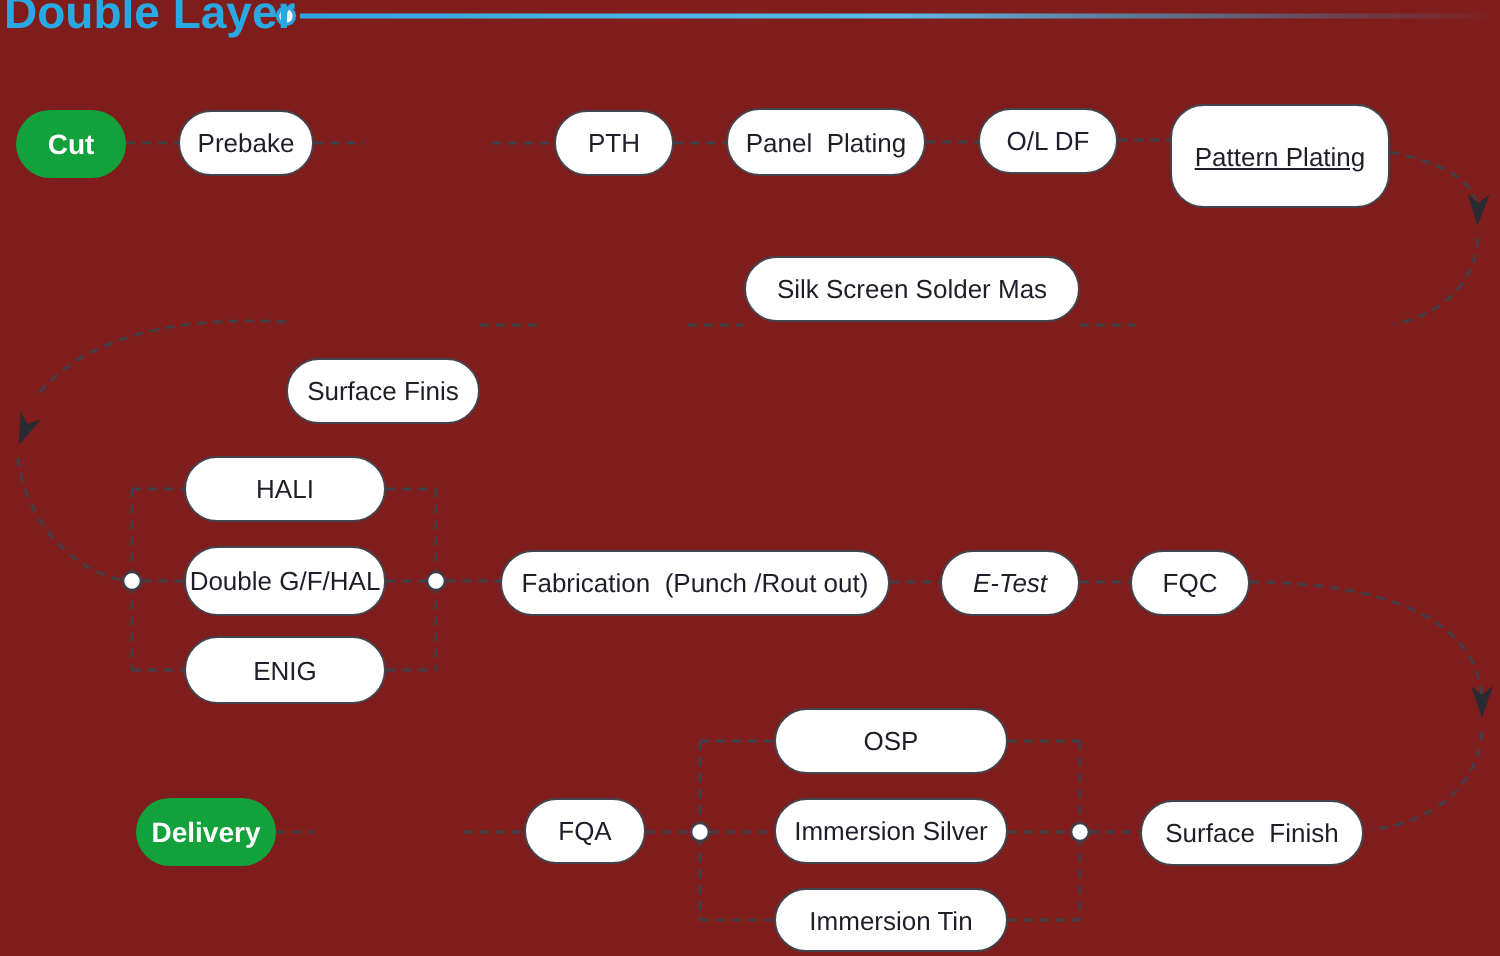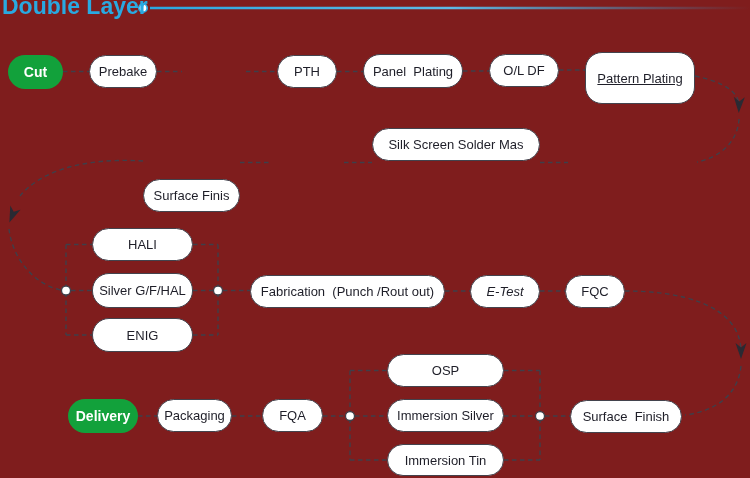--- a/index.html
+++ b/index.html
@@ -114,27 +114,26 @@
   <div class="node" style="left:89px;top:55px;width:68px;height:33px;">Prebake</div>
   <div class="node" style="left:277px;top:55px;width:60px;height:33px;">PTH</div>
   <div class="node" style="left:363px;top:54px;width:100px;height:34px;">Panel  Plating</div>
   <div class="node" style="left:489px;top:54px;width:70px;height:33px;">O/L DF</div>
   <div class="node" style="left:585px;top:52px;width:110px;height:52px;text-decoration:underline;">Pattern Plating</div>
 
   <div class="node" style="left:143px;top:146px;width:97px;height:33px;margin-top:33px;">Surface Finis</div>
   <div class="node" style="left:372px;top:128px;width:168px;height:33px;">Silk Screen Solder Mas</div>
 
   <div class="node" style="left:92px;top:228px;width:101px;height:33px;">HALI</div>
-  <div class="node" style="left:92px;top:273px;width:101px;height:35px;">Silver G/F/HAL</div>
+  <div class="node" style="left:92px;top:273px;width:101px;height:35px;">Double G/F/HAL</div>
   <div class="node" style="left:92px;top:318px;width:101px;height:34px;">ENIG</div>
   <div class="node" style="left:250px;top:275px;width:195px;height:33px;">Fabrication  (Punch /Rout out)</div>
   <div class="node" style="left:470px;top:275px;width:70px;height:33px;font-style:italic;">E-Test</div>
   <div class="node" style="left:565px;top:275px;width:60px;height:33px;">FQC</div>
 
   <div class="node green" style="left:68px;top:399px;width:70px;height:34px;">Delivery</div>
-  <div class="node" style="left:157px;top:399px;width:75px;height:33px;">Packaging</div>
   <div class="node" style="left:262px;top:399px;width:61px;height:33px;">FQA</div>
   <div class="node" style="left:387px;top:354px;width:117px;height:33px;">OSP</div>
   <div class="node" style="left:387px;top:399px;width:117px;height:33px;">Immersion Silver</div>
   <div class="node" style="left:387px;top:444px;width:117px;height:32px;">Immersion Tin</div>
   <div class="node" style="left:570px;top:400px;width:112px;height:33px;">Surface  Finish</div>
 
 </div>
 
 </body></html>

